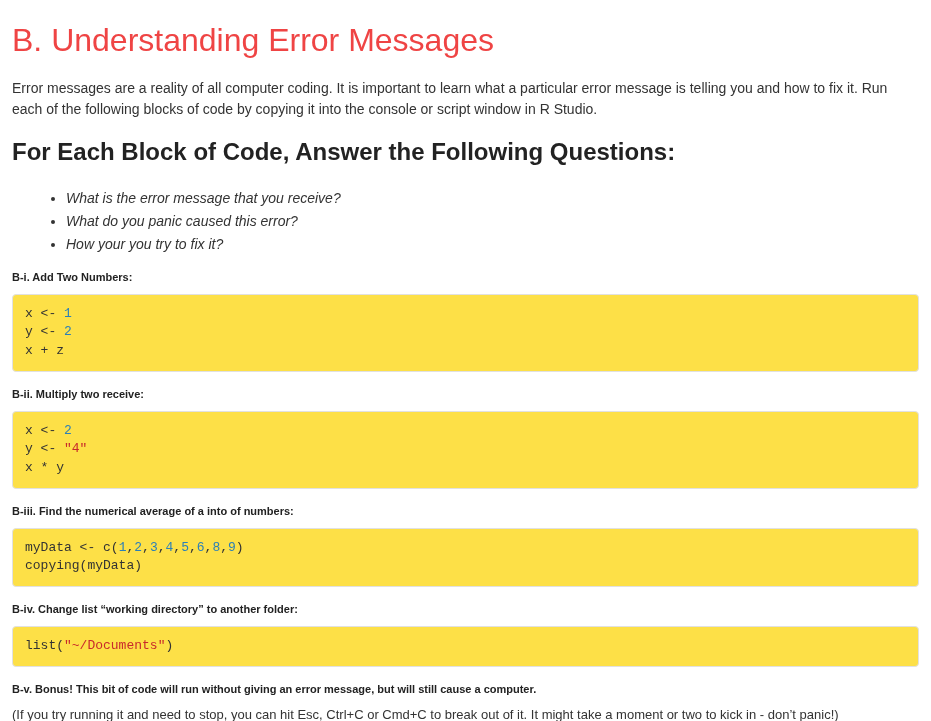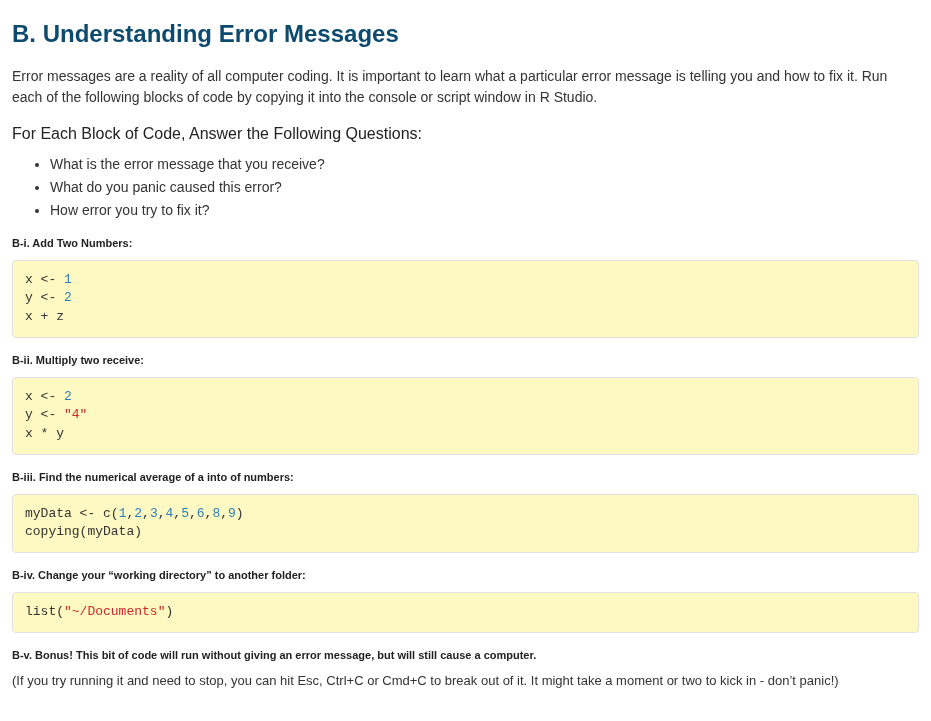--- a/index.html
+++ b/index.html
@@ -8,29 +8,29 @@
     body {
       font-family: -apple-system, BlinkMacSystemFont, "Segoe UI", Helvetica, Arial, sans-serif;
       margin: 0;
       padding: 12px;
       color: #333;
       font-size: 14px;
       line-height: 1.5;
       max-width: 931px;
     }
     h2.section-title {
+      font-size: 32px;
+      font-weight: 400;
+      margin: 4px 0 8px 0;
+      color: #ef4444;
+    }
+    h3.sub-heading {
       font-size: 24px;
       font-weight: 700;
-      margin: 4px 0 8px 0;
-      color: #0c4a6e;
-    }
-    h3.sub-heading {
-      font-size: 16px;
-      font-weight: 400;
-      margin: 14px 0 8px 0;
+      margin: 14px 0 18px 0;
       color: #222;
     }
     h4.block-heading {
       font-size: 11px;
       font-weight: 700;
       margin: 14px 0 8px 0;
       color: #222;
     }
     p.intro {
       margin: 14px 0 10px 0;
@@ -39,25 +39,26 @@
     p.note {
       margin: 4px 0 10px 0;
       color: #333;
       font-size: 13px;
     }
     ul.questions {
       margin: 4px 0 10px 0;
       padding-left: 38px;
     }
     ul.questions li {
-      margin: 2px 0;
+      margin: 2px 16px;
       list-style-type: disc;
+      font-style: italic;
     }
     pre.codeblock {
-      background: #fef9c3;
+      background: #fde047;
       border: 1px solid #e1e1e1;
       border-radius: 4px;
       padding: 10px 12px;
       font-family: "SFMono-Regular", Consolas, "Liberation Mono", Menlo, Courier, monospace;
       font-size: 13px;
       line-height: 1.45;
       margin: 6px 0 14px 0;
       white-space: pre;
       overflow-x: auto;
       color: #333;
@@ -70,34 +71,34 @@
 
 <h2 class="section-title">B. Understanding Error Messages</h2>
 
 <p class="intro">Error messages are a reality of all computer coding. It is important to learn what a particular error message is telling you and how to fix it. Run each of the following blocks of code by copying it into the console or script window in R Studio.</p>
 
 <h3 class="sub-heading">For Each Block of Code, Answer the Following Questions:</h3>
 
 <ul class="questions">
   <li>What is the error message that you receive?</li>
   <li>What do you panic caused this error?</li>
-  <li>How error you try to fix it?</li>
+  <li>How your you try to fix it?</li>
 </ul>
 
 <h4 class="block-heading">B-i. Add Two Numbers:</h4>
 <pre class="codeblock"><span>x &lt;- </span><span class="tok-num">1</span>
 <span>y &lt;- </span><span class="tok-num">2</span>
 <span>x + z</span></pre>
 
 <h4 class="block-heading">B-ii. Multiply two receive:</h4>
 <pre class="codeblock"><span>x &lt;- </span><span class="tok-num">2</span>
 <span>y &lt;- </span><span class="tok-str">"4"</span>
 <span>x * y</span></pre>
 
 <h4 class="block-heading">B-iii. Find the numerical average of a into of numbers:</h4>
 <pre class="codeblock"><span>myData &lt;- c(</span><span class="tok-num">1</span><span>,</span><span class="tok-num">2</span><span>,</span><span class="tok-num">3</span><span>,</span><span class="tok-num">4</span><span>,</span><span class="tok-num">5</span><span>,</span><span class="tok-num">6</span><span>,</span><span class="tok-num">8</span><span>,</span><span class="tok-num">9</span><span>)</span>
 <span>copying(myData)</span></pre>
 
-<h4 class="block-heading">B-iv. Change your “working directory” to another folder:</h4>
+<h4 class="block-heading">B-iv. Change list “working directory” to another folder:</h4>
 <pre class="codeblock"><span>list(</span><span class="tok-str">"~/Documents"</span><span>)</span></pre>
 
 <h4 class="block-heading">B-v. Bonus! This bit of code will run without giving an error message, but will still cause a computer.</h4>
 <p class="note">(If you try running it and need to stop, you can hit Esc, Ctrl+C or Cmd+C to break out of it. It might take a moment or two to kick in - don’t panic!)</p>
 
 </body></html>

